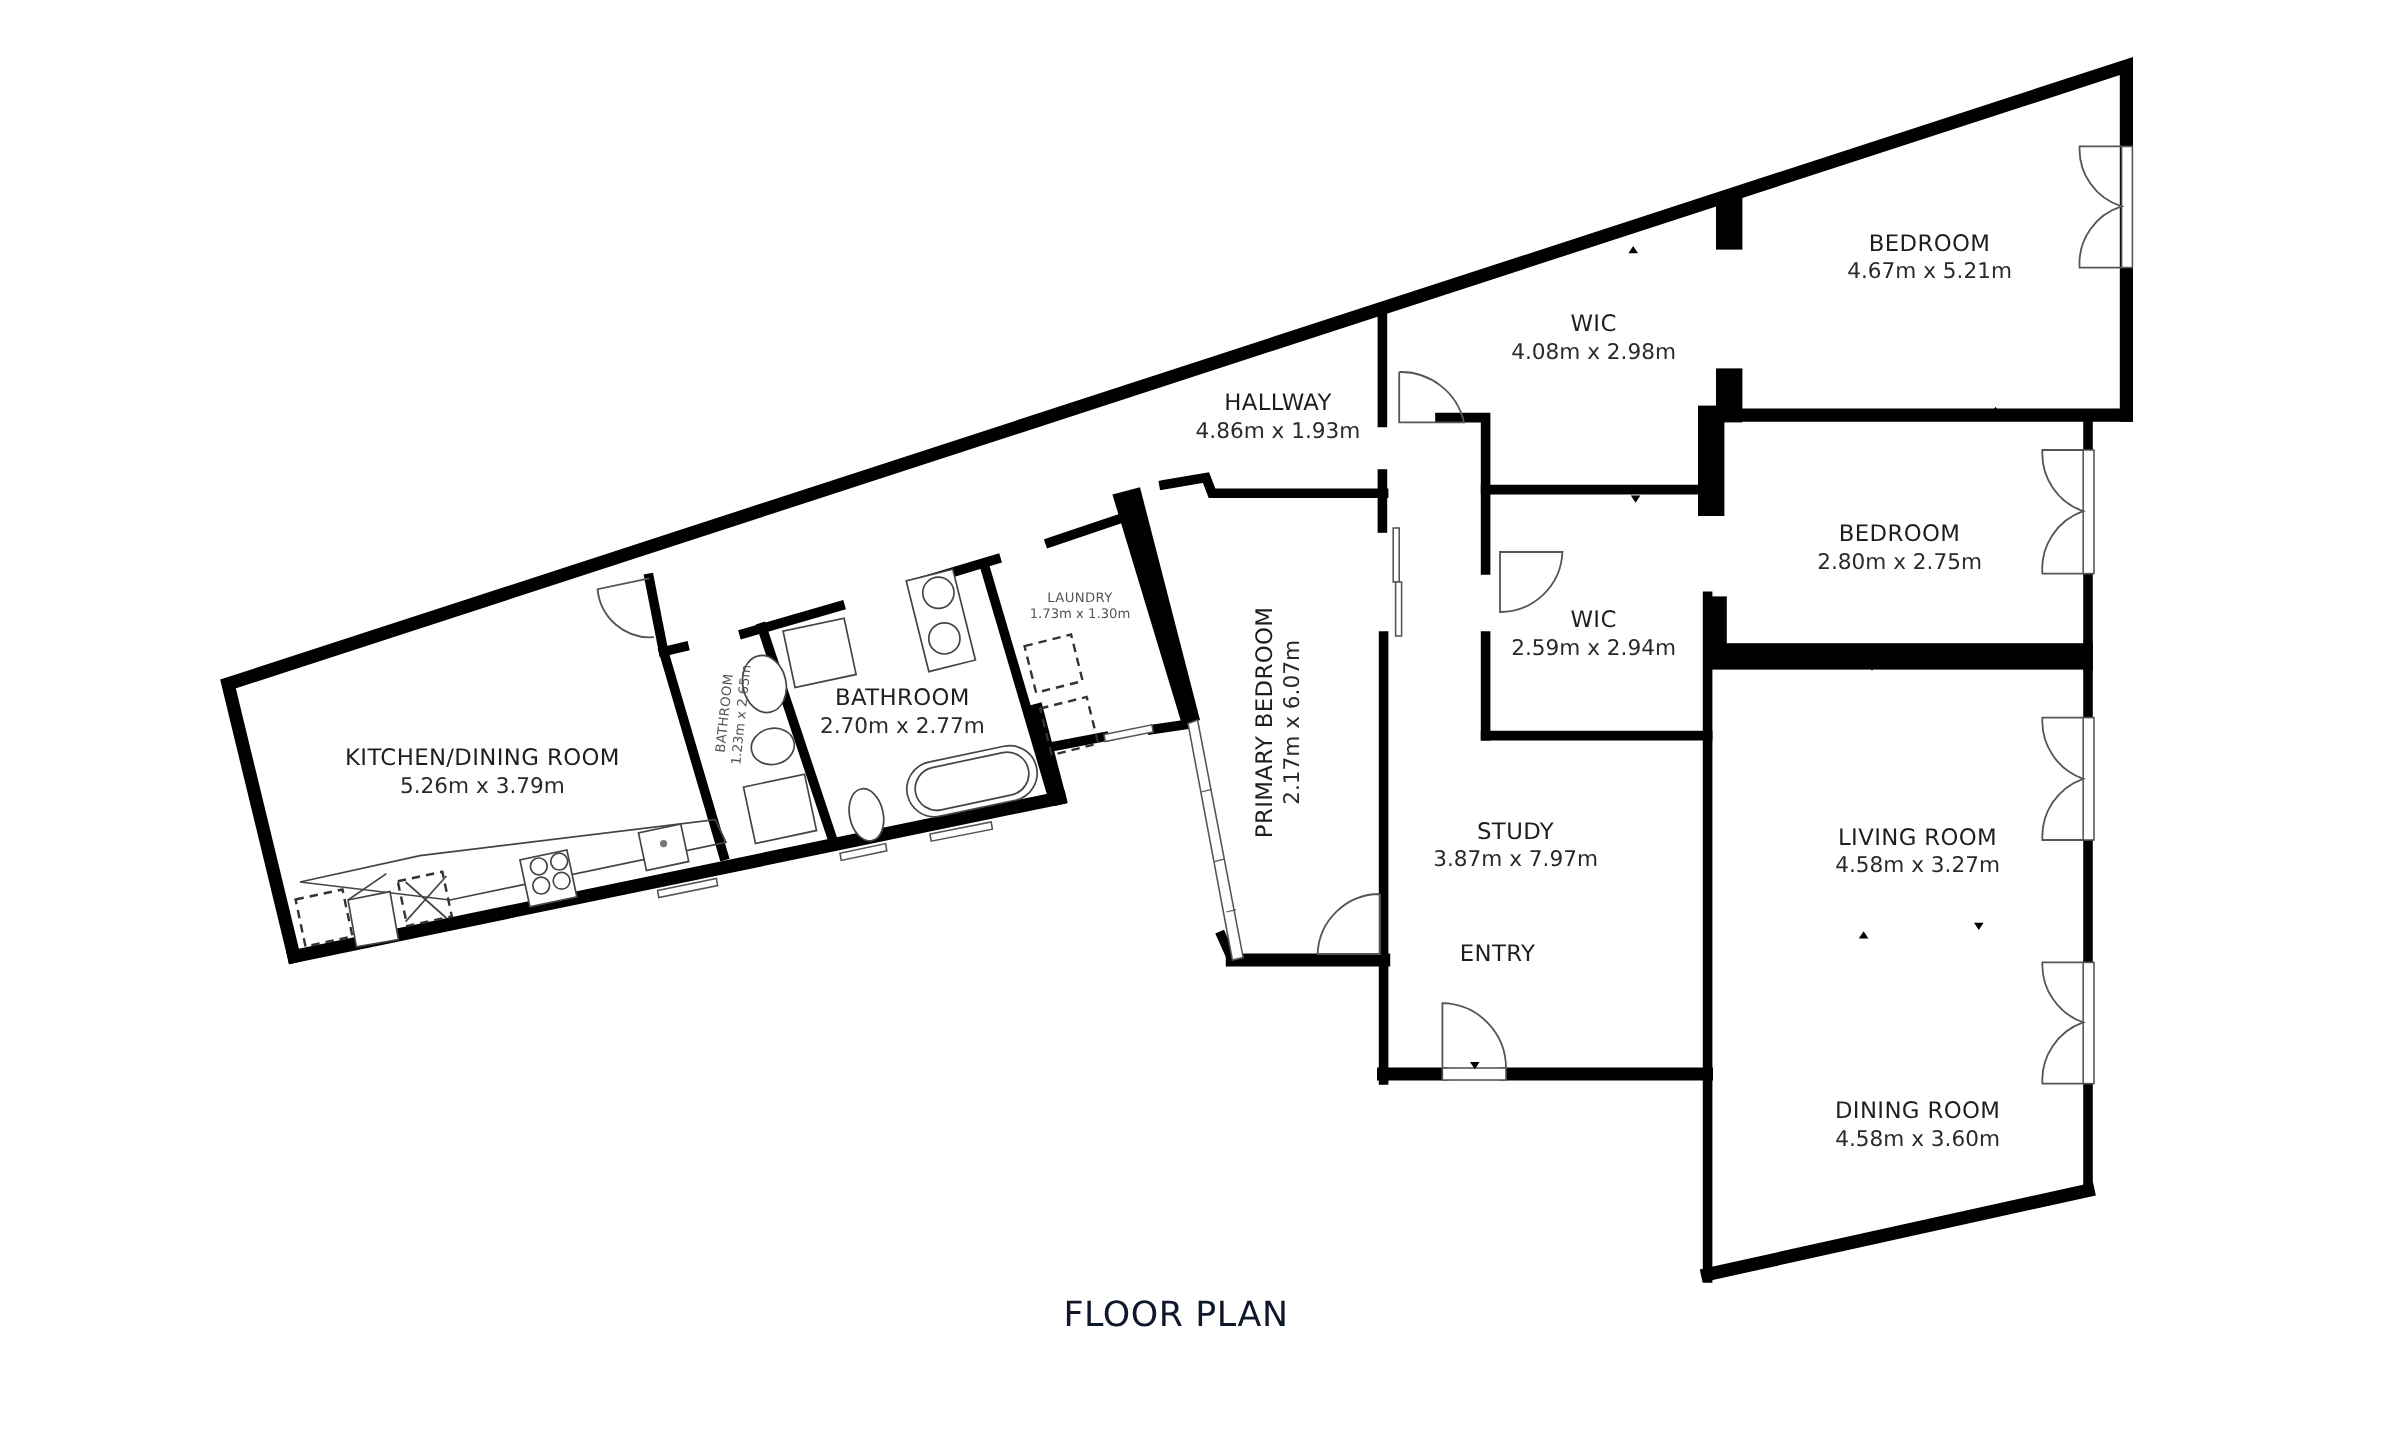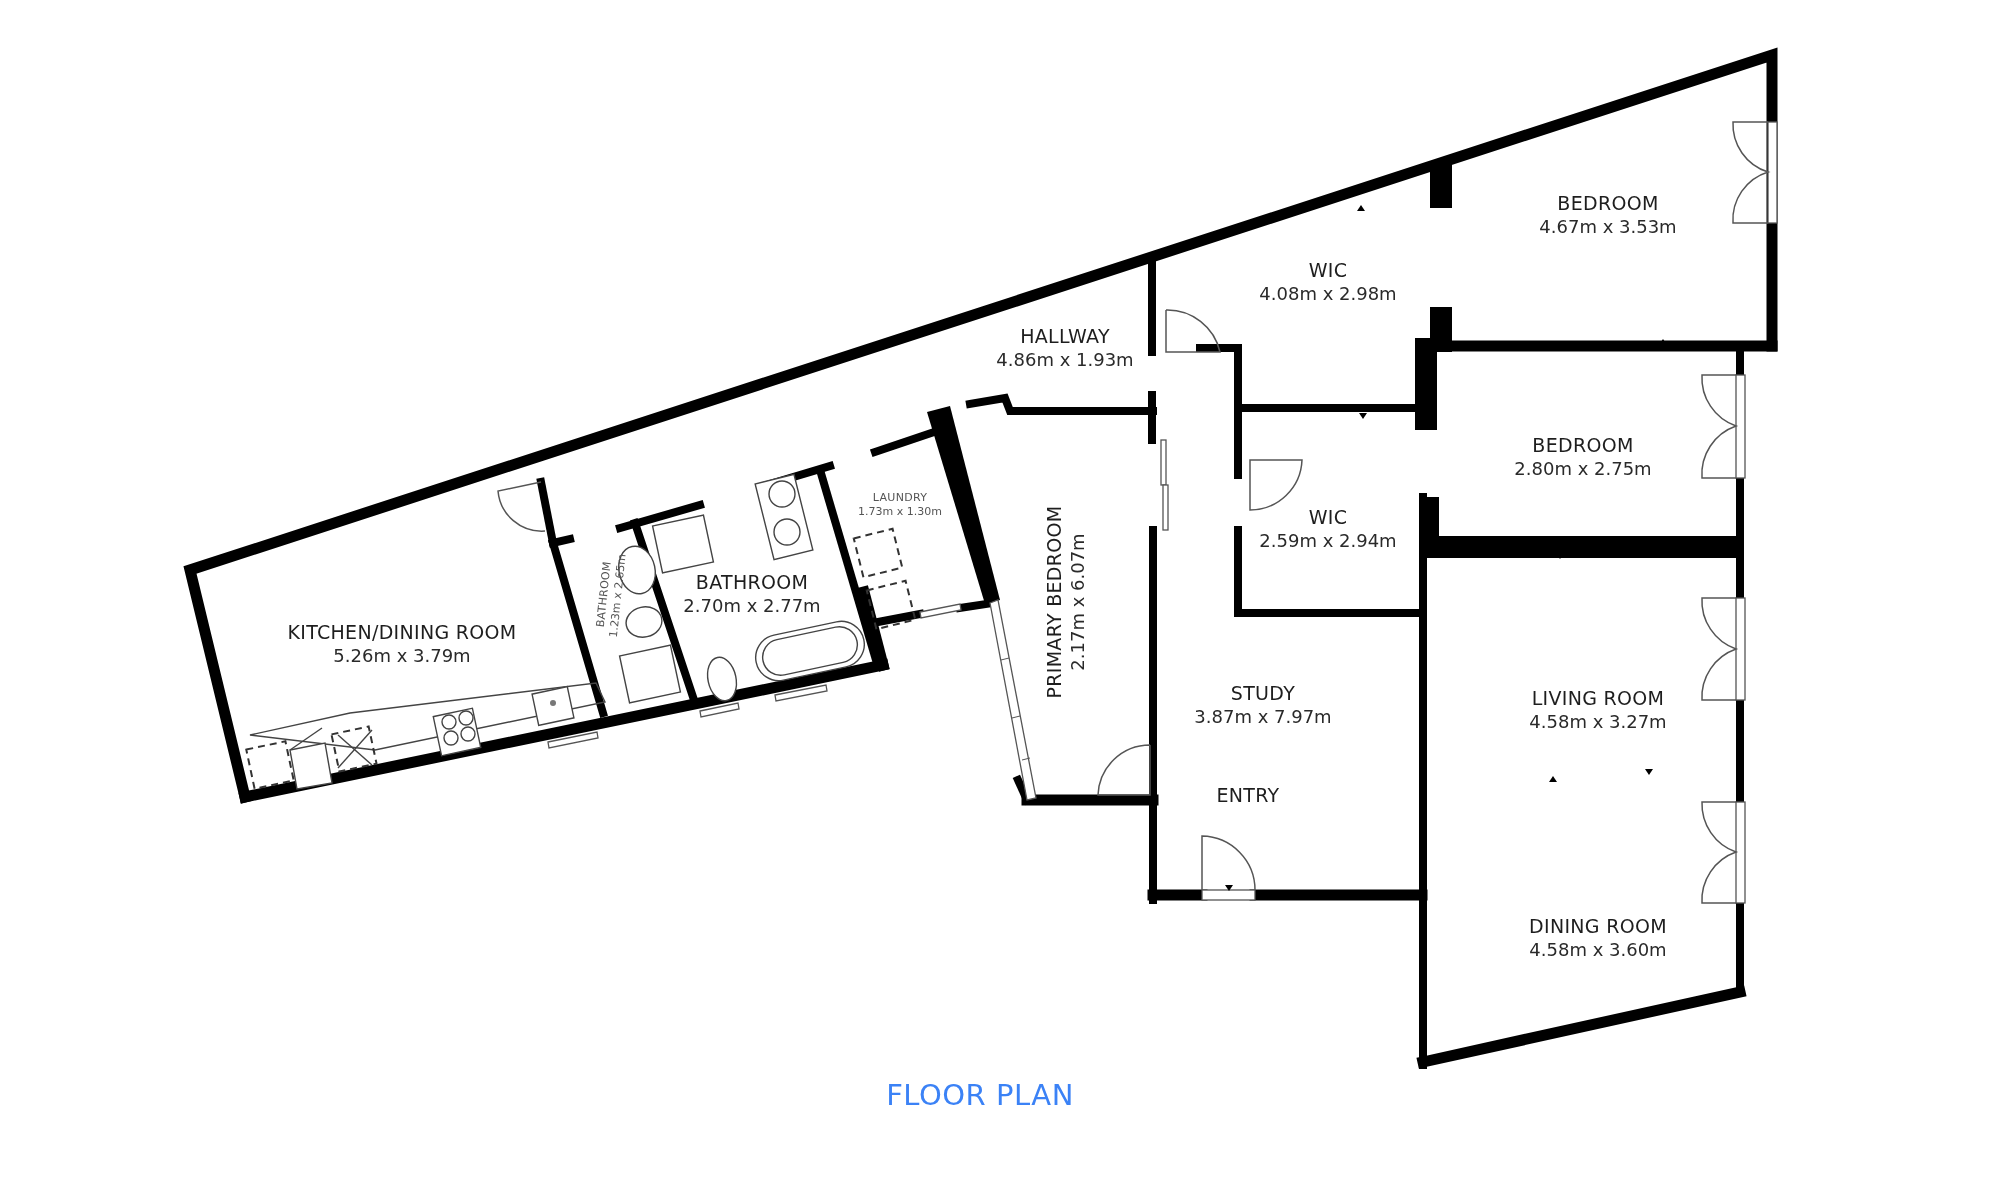--- a/index.html
+++ b/index.html
@@ -16,21 +16,21 @@
   .pillar { fill: #000; }
   .mark { fill: #000; }
   .label { position: absolute; text-align: center; white-space: nowrap; transform: translate(-50%, -50%); line-height: 1.25; }
   .label .name { display: block; font-size: 19px; letter-spacing: 0.3px; color: #1e1e1e; }
   .label .dims { display: block; font-size: 18px; color: #2a2a2a; }
   .label.small .name { font-size: 11px; color: #555; }
   .label.small .dims { font-size: 11px; color: #555; }
   .label.rot { transform: translate(-50%, -50%) rotate(-90deg); }
   .label.rot-steep { transform: translate(-50%, -50%) rotate(-84deg); }
   .title { position: absolute; left: 980px; top: 1095px; transform: translate(-50%, -50%);
-           font-size: 29px; letter-spacing: 0.5px; color: #3b82f6; white-space: nowrap; }
+           font-size: 29px; letter-spacing: 0.5px; color: #0f172a; white-space: nowrap; }
 </style>
 </head>
 <body>
 
 <svg id="plan" viewBox="0 0 1999 1197" xmlns="http://www.w3.org/2000/svg">
 
   <g>
 
     <polyline class="wall" points="245,797 190,570 1772,55 1772,346"></polyline>
 
@@ -195,21 +195,21 @@
 <div class="label rot" style="left:1066px; top:602px;">
   <span class="name">PRIMARY BEDROOM</span>
   <span class="dims">2.17m x 6.07m</span>
 </div>
 <div class="label" style="left:1328px; top:282px;">
   <span class="name">WIC</span>
   <span class="dims">4.08m x 2.98m</span>
 </div>
 <div class="label" style="left:1608px; top:215px;">
   <span class="name">BEDROOM</span>
-  <span class="dims">4.67m x 3.53m</span>
+  <span class="dims">4.67m x 5.21m</span>
 </div>
 <div class="label" style="left:1328px; top:529px;">
   <span class="name">WIC</span>
   <span class="dims">2.59m x 2.94m</span>
 </div>
 <div class="label" style="left:1583px; top:457px;">
   <span class="name">BEDROOM</span>
   <span class="dims">2.80m x 2.75m</span>
 </div>
 <div class="label" style="left:1263px; top:689px;margin-top:16px;">

